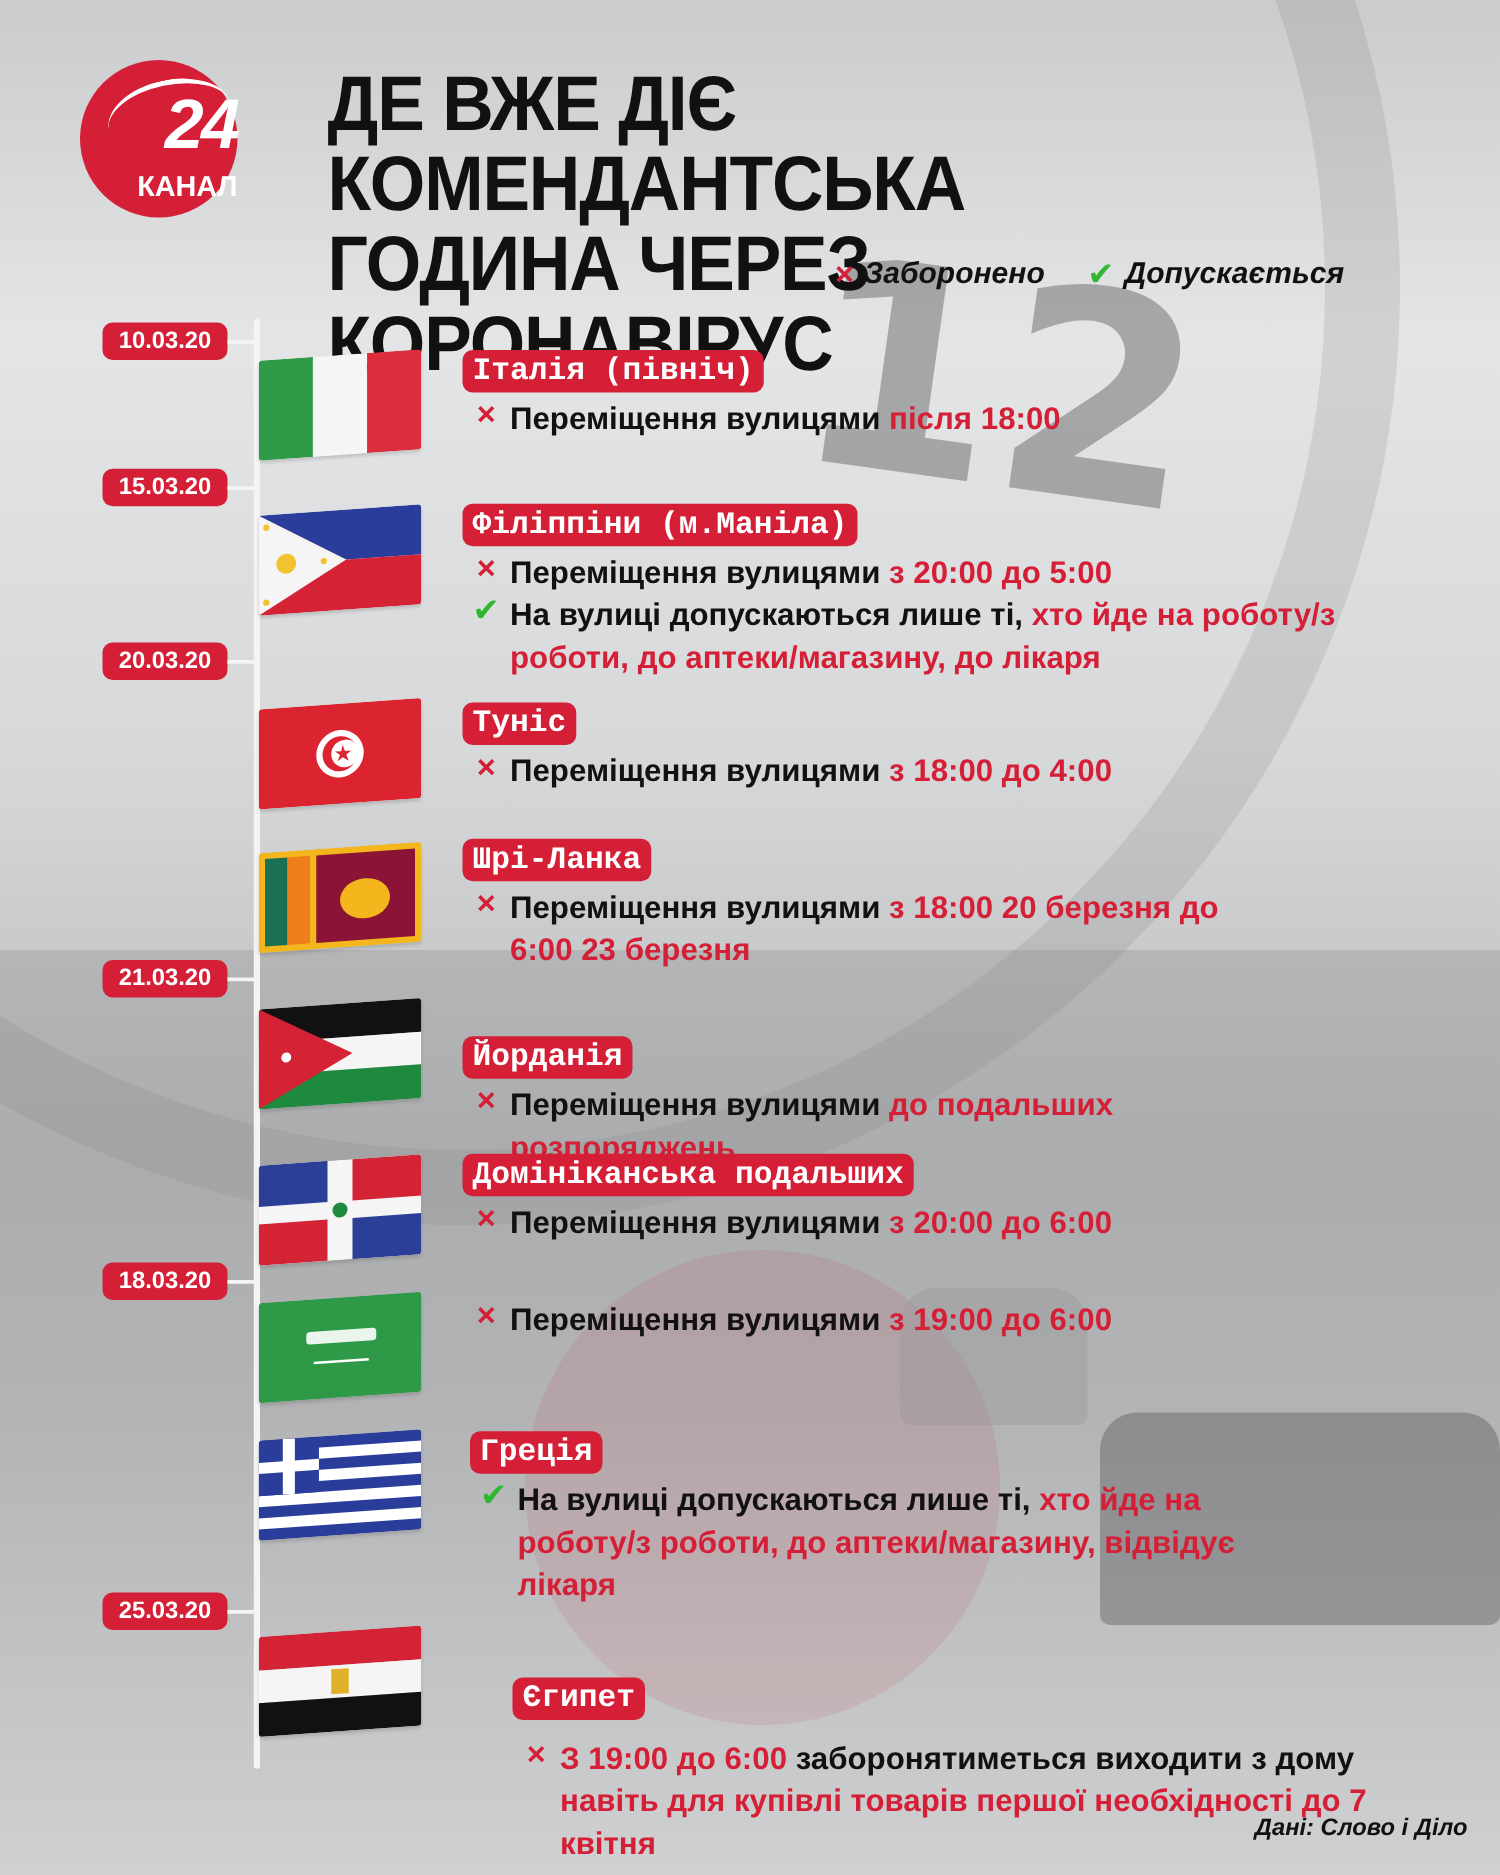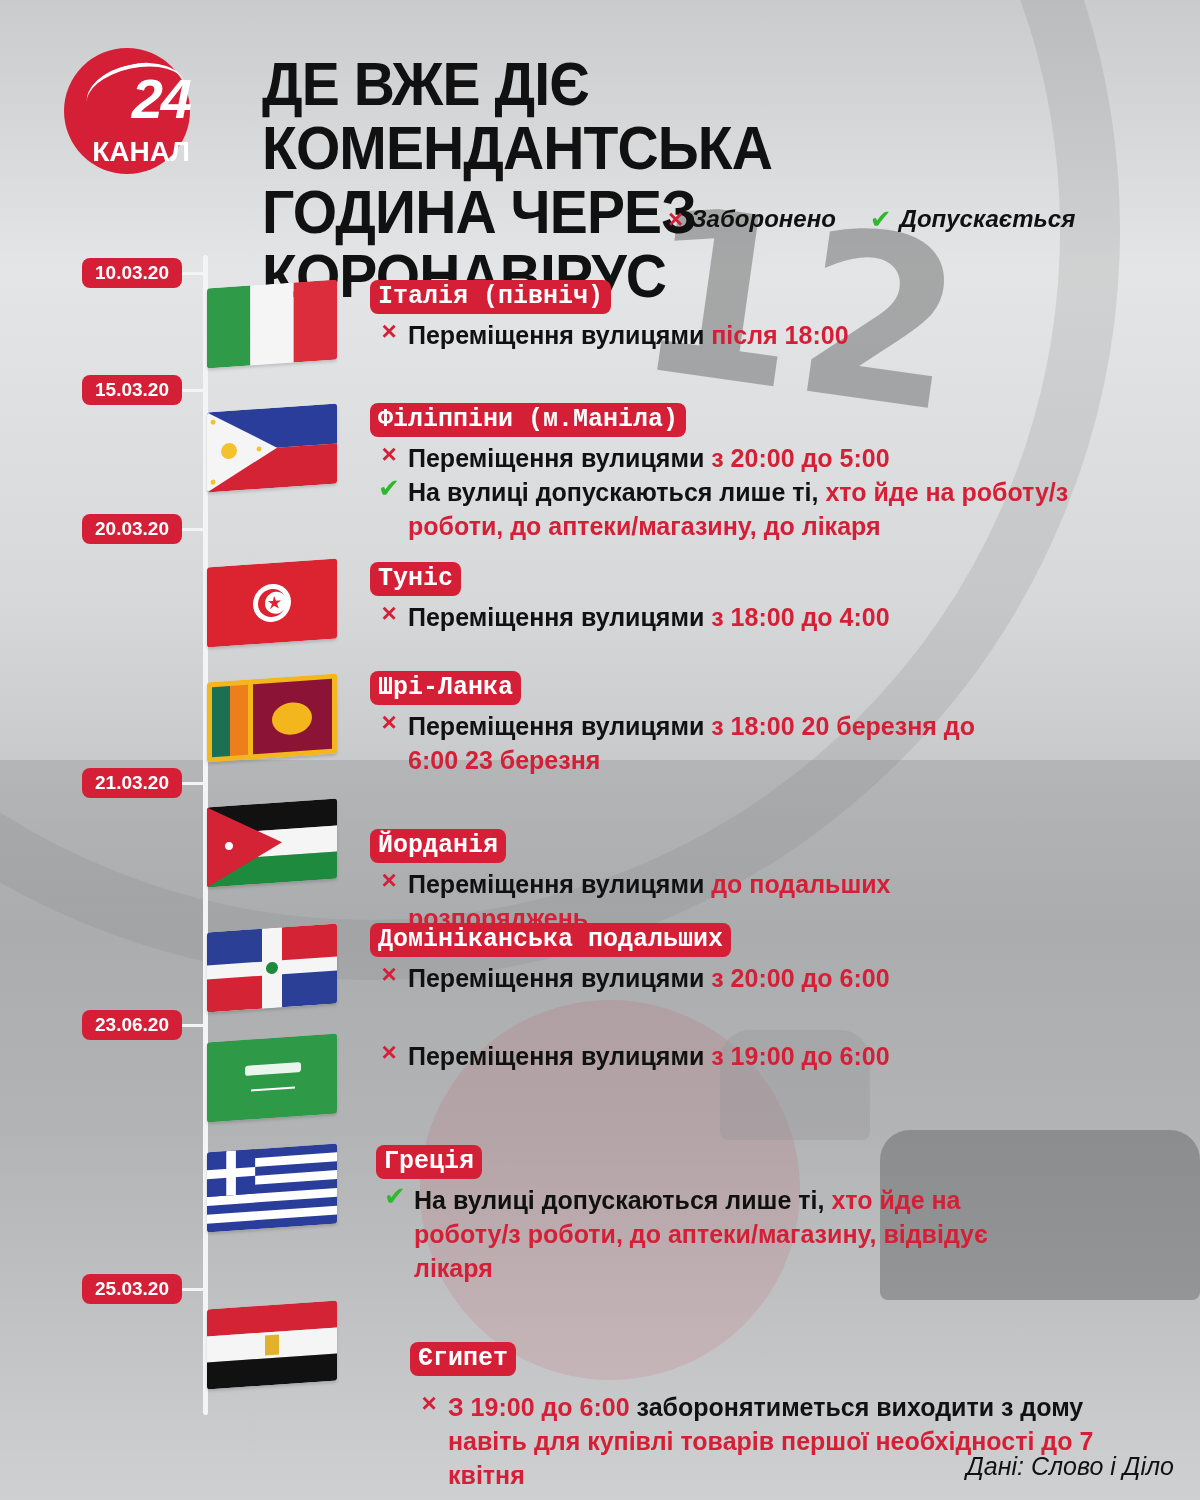--- a/index.html
+++ b/index.html
@@ -27,21 +27,21 @@
     background: rgba(200,30,50,0.10);
   }
 
   
   .logo {
     position: absolute; left: 64px; top: 48px; width: 126px; height: 126px; border-radius: 50%;
     background: #d51f36; color: #fff; text-align: right;
   }
   .logo .num { position: absolute; left: 0; right: 0; top: 18px; font-size: 56px; font-weight: bold; font-style: italic; letter-spacing: -2px; }
   .logo .arc { position: absolute; left: 22px; top: 16px; width: 100px; height: 60px; border-top: 4px solid #fff; border-radius: 50% 50% 0 0; transform: rotate(-12deg); }
-  .logo .kanal { position: absolute; left: 0; right: 0; top: 88px; font-size: 28px; font-weight: bold; }
+  .logo .kanal { position: absolute; left: 0; right: 0; top: 88px; font-size: 23px; font-weight: bold; }
 
   .title {
     position: absolute; left: 262px; top: 52px; width: 900px;
     font-family: "Liberation Sans", sans-serif; font-weight: bold; font-size: 62px; line-height: 64px;
     color: #111; transform: scaleX(0.92); transform-origin: left top; letter-spacing: -1px;
   }
 
   .legend { position: absolute; top: 205px; left: 668px; display: flex; align-items: center; gap: 34px; }
   .legend-item { display: flex; align-items: center; gap: 8px; font-style: italic; font-weight: bold; font-size: 24px; color: #111; }
   .x-mark { color: #d51f36; font-weight: bold; font-style: normal; font-size: 26px; line-height: 1; }
@@ -64,21 +64,21 @@
   .entry { position: absolute; left: 370px; width: 800px; }
   .country {
     display: inline-block; background: #d51f36; color: #fff; font-weight: bold; font-size: 25px;
     padding: 0 8px; height: 34px; line-height: 34px; border-radius: 8px; font-family: Liberation Mono, monospace;
   }
   .rule { display: flex; align-items: flex-start; margin-top: 4px; font-weight: bold; font-size: 25px; line-height: 34px; }
   .rule .mark { width: 38px; flex: 0 0 38px; text-align: center; }
   .rule .text { flex: 1; }
   .hl { color: #d51f36; }
 
-  .source { position: absolute; right: 26px; top: 1452px; font-style: italic; font-weight: normal; font-size: 25px; color: #111; }
+  .source { position: absolute; right: 26px; top: 1452px; font-style: italic; font-weight: bold; font-size: 19px; color: #111; }
 </style>
 </head>
 <body>
 
 <div class="bg-layer">
   <div class="bg-arc" style="left:-380px; top:-520px; width:1500px; height:1500px;"></div>
   <div class="bg-num" style="left:640px; top:195px; font-size:230px; transform:rotate(8deg);">12</div>
   <div class="bg-street"></div>
   <div class="bg-logo-ghost"></div>
   <div class="bg-car" style="left:880px; top:1130px; width:320px; height:170px;"></div>
@@ -109,21 +109,21 @@
 <div class="timeline-line"></div>
 
 <div class="date" style="top:258px;">10.03.20</div>
 <div class="date-tick" style="top:272px;"></div>
 <div class="date" style="top:375px;">15.03.20</div>
 <div class="date-tick" style="top:389px;"></div>
 <div class="date" style="top:514px;">20.03.20</div>
 <div class="date-tick" style="top:528px;"></div>
 <div class="date" style="top:768px;">21.03.20</div>
 <div class="date-tick" style="top:782px;"></div>
-<div class="date" style="top:1010px;">23.06.20</div>
+<div class="date" style="top:1010px;">18.03.20</div>
 <div class="date-tick" style="top:1024px;"></div>
 <div class="date" style="top:1274px;">25.03.20</div>
 <div class="date-tick" style="top:1288px;"></div>
 
 <div class="flag" style="top:284px;">
   <svg viewBox="0 0 3 2" preserveAspectRatio="none">
       <rect width="1" height="2" fill="#2f9a48"></rect>
       <rect x="1" width="1" height="2" fill="#f5f5f5"></rect>
       <rect x="2" width="1" height="2" fill="#dc2d3c"></rect>
     </svg>

